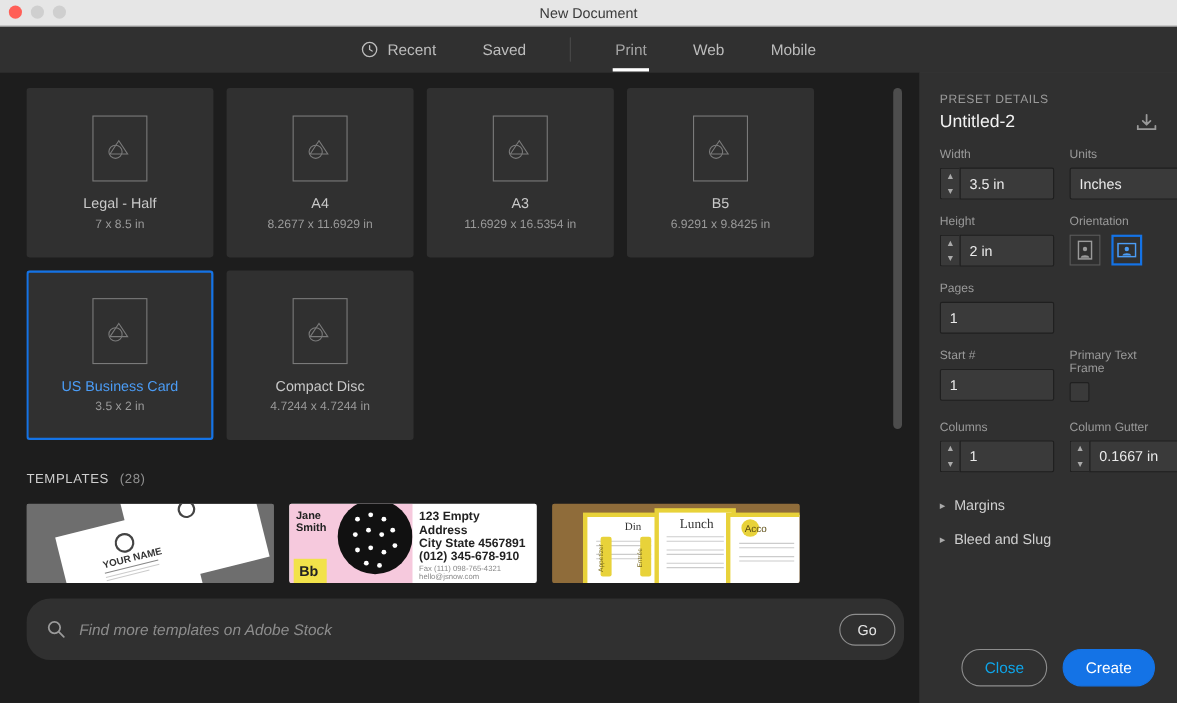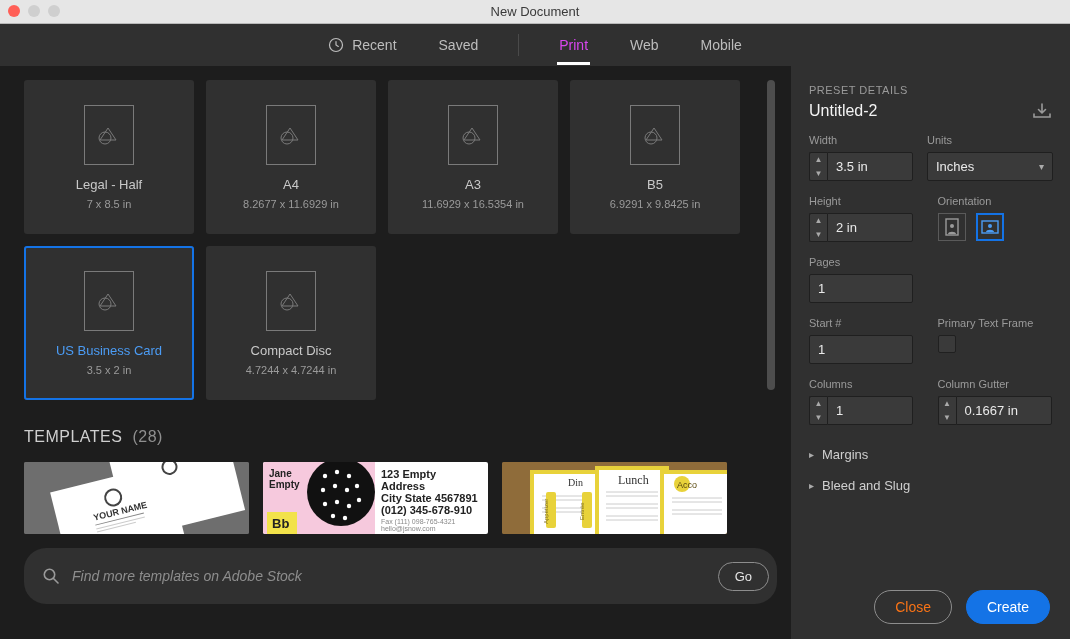--- a/index.html
+++ b/index.html
@@ -33,39 +33,39 @@
     height: 42px;
     background: #303030;
     display: flex;
     align-items: center;
     justify-content: center;
     gap: 38px;
     color: #bdbdbd;
     font-size: 14px;
   }
   .tab { display: flex; align-items: center; gap: 8px; cursor: pointer; position: relative; padding: 10px 2px; }
-  .tab.active { color: #d946ef; }
+  .tab.active { color: #a3a3a3; }
   .tab.active::after {
     content: "";
     position: absolute; left: 0; right: 0; bottom: -2px;
     height: 3px; background: #fff;
   }
   .tab-divider { width: 1px; height: 22px; background: #4a4a4a; }
 
   
   .main { display: flex; height: calc(639px - 24px - 42px); }
   .left {
     flex: 1;
     background: #1d1d1d;
     padding: 14px 14px 6px 24px;
     overflow: hidden;
     display: flex; flex-direction: column;
   }
   .right {
-    width: 279px;
+    width: 234px;
     background: #303030;
     display: flex; flex-direction: column;
   }
   .panel-scroll { padding: 18px 18px 10px 18px; overflow-y: auto; flex: 1; }
   
   .preset-grid {
     display: grid;
     grid-template-columns: repeat(4, 170px);
     gap: 12px;
   }
@@ -88,21 +88,21 @@
     width: 50px; height: 60px;
     border: 1px solid #7a7a7a;
     display: flex; align-items: center; justify-content: center;
     margin-bottom: 6px;
   }
   .preset-name { font-size: 13px; }
   .preset-dim { font-size: 11px; color: #9a9a9a; }
 
   
   .templates-section { margin-top: 28px; }
-  .templates-header { display: flex; align-items: baseline; gap: 10px; color: #cfcfcf; font-size: 16px; letter-spacing: 0.5px;}
+  .templates-header { display: flex; align-items: baseline; gap: 10px; color: #cfcfcf; font-size: 12px; letter-spacing: 0.5px;}
   .templates-header .count { color: #8f8f8f; }
   .template-row { display: flex; gap: 14px; margin-top: 16px; }
   .template-card {
     width: 225px; height: 72px;
     background: #444; border-radius: 2px;
     overflow: hidden;
     position: relative;
     font-size: 8px;
     color: #222;
   }
@@ -154,21 +154,21 @@
   .checkbox { width:18px;height:18px;background:#3a3a3a;border:1px solid #202020;display:inline-flex;align-items:center;justify-content:center;color:#eaeaea;border-radius:2px;}
   .checkbox.checked::after{content:"✓";font-size:14px;}
   .disclosure { display:flex; align-items:center; gap:8px; color:#cfcfcf; font-size:13px; padding: 8px 0; cursor:pointer;}
   .panel-footer {
     height: 64px; display:flex;align-items:center;justify-content:flex-end;gap:14px;
     padding: 0 20px; border-top: 0;
   }
   .btn {
     border-radius: 18px; padding: 8px 20px; font-size: 14px; cursor:pointer;
   }
-  .btn-secondary { background: transparent; border:1px solid #8d8d8d; color:#f97316;}
+  .btn-secondary { background: transparent; border:1px solid #8d8d8d; color:#0ea5e9;}
   .btn-primary { background:#1473e6; border:1px solid #1473e6; color:#fff;}
 
   
   .left-wrap { position: relative; flex:1; overflow:hidden;}
   .left-content { position:absolute; inset:0; overflow:hidden;}
   .fake-scroll { position:absolute; right:2px; top:0; width:8px; height:100%; }
   .fake-scroll-thumb { position:absolute; left:0; width:8px; background:#4d4d4d; border-radius:4px;}
 
   svg { display:block; }
 </style>
@@ -302,21 +302,21 @@
                   <rect x="66" y="56" width="50" height="1" fill="#ccc"></rect>
                   <rect x="66" y="59" width="40" height="1" fill="#ccc"></rect>
                   <circle cx="152" cy="14" r="7" fill="none" stroke="#444" stroke-width="2"></circle>
                 </g>
               </svg>
             </div>
 
             <div class="template-card" style="background:#fff;display:flex;">
               <div style="width:112px;background:#f6c9dd;position:relative;">
                 <div style="position:absolute;left:6px;top:6px;font-size:10px;font-weight:700;color:#222;white-space:pre;">Jane
-Empty</div>
+Smith</div>
                 <svg width="112" height="72" viewBox="0 0 112 72" style="position:absolute;inset:0;">
                   <circle cx="78" cy="30" r="34" fill="#111"></circle>
                   <g fill="#fff">
                       <circle cx="62" cy="14" r="2.2"></circle>
                       <circle cx="74" cy="10" r="2.2"></circle>
                       <circle cx="86" cy="14" r="2.2"></circle>
                       <circle cx="94" cy="24" r="2.2"></circle>
                       <circle cx="60" cy="28" r="2.2"></circle>
                       <circle cx="72" cy="24" r="2.2"></circle>
                       <circle cx="84" cy="28" r="2.2"></circle>

